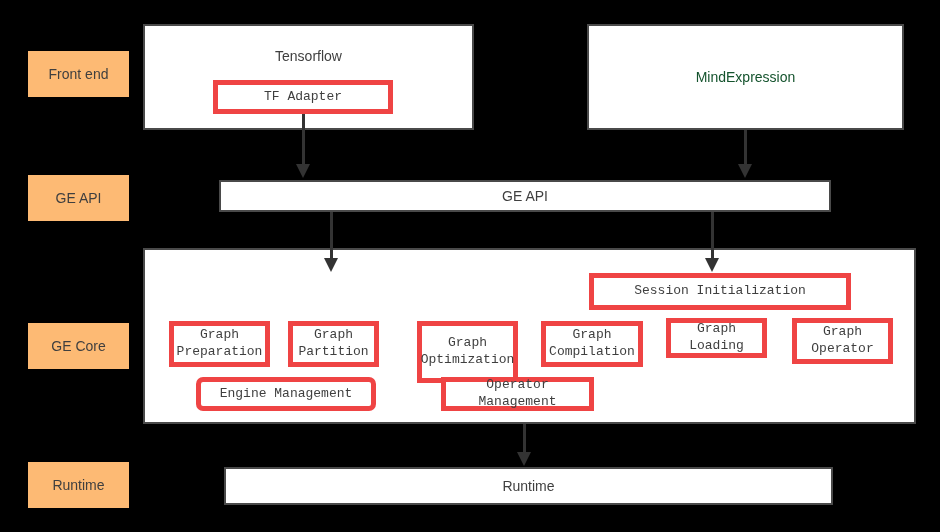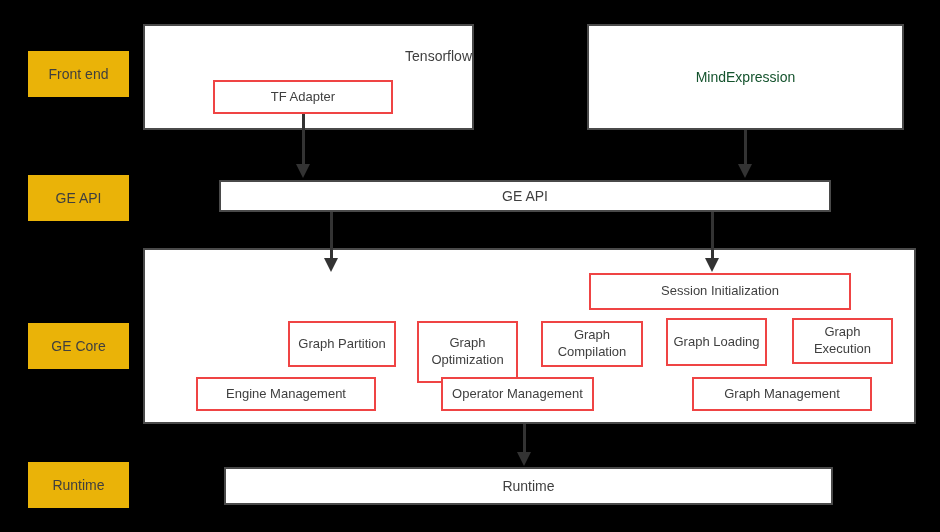--- a/index.html
+++ b/index.html
@@ -15,66 +15,67 @@
     background: #000000;
     overflow: hidden;
     color: #3f3f3f;
   }
   
   .rowlabel {
     position: absolute;
     left: 28px;
     width: 101px;
     height: 46px;
-    background: #eab308;
+    background: #fdba74;
     display: flex;
     align-items: center;
     justify-content: center;
     font-size: 14px;
     color: #3f3f3f;
   }
   
   .outer-box {
     position: absolute;
     background: #ffffff;
     border: 2px solid #4a4a4a;
     box-sizing: border-box;
   }
   .outer-title {
     position: absolute;
     left: 0;
     right: 0;
     top: 22px;
-    text-align: right;
+    text-align: center;
     font-size: 14px;
     color: #3f3f3f;
   }
   .center-title {
     position: absolute;
     inset: 0;
     display: flex;
     align-items: center;
     justify-content: center;
     font-size: 14px;
     color: #14532d;
   }
   
   .inner-box {
     position: absolute;
     background: #ffffff;
-    border: 2px solid #ef4444;
+    border: 5px solid #ef4444;
     box-sizing: border-box;
     display: flex;
     align-items: center;
     justify-content: center;
     text-align: center;
     font-size: 13px;
     line-height: 1.3;
     color: #3f3f3f;
     padding: 0 4px;
+    font-family: Liberation Mono, monospace;
   }
   
   .bar {
     position: absolute;
     background: #ffffff;
     border: 2px solid #4a4a4a;
     box-sizing: border-box;
     display: flex;
     align-items: center;
     justify-content: center;
@@ -121,29 +122,29 @@
   <div class="outer-box" style="left:587px; top:24px; width:317px; height:106px;">
     <div class="center-title">MindExpression</div>
   </div>
 
   <div class="bar" style="left:219px; top:180px; width:612px; height:32px;">GE API</div>
 
   <div class="outer-box" style="left:143px; top:248px; width:773px; height:176px;">
 
     <div class="inner-box" style="left:444px; top:23px; width:262px; height:37px;">Session Initialization</div>
 
-    <div class="inner-box" style="left:143px; top:71px; width:108px; height:46px;">Graph Partition</div>
+    <div class="inner-box" style="left:24px;  top:71px; width:101px; height:46px;">Graph Preparation</div>
+    <div class="inner-box" style="left:143px; top:71px; width:91px; height:46px;">Graph Partition</div>
     <div class="inner-box" style="left:272px; top:71px; width:101px; height:62px;">Graph Optimization</div>
     <div class="inner-box" style="left:396px; top:71px; width:102px; height:46px;">Graph Compilation</div>
-    <div class="inner-box" style="left:521px; top:68px; width:101px; height:48px;">Graph Loading</div>
-    <div class="inner-box" style="left:647px; top:68px; width:101px; height:46px;">Graph Execution</div>
+    <div class="inner-box" style="left:521px; top:68px; width:101px; height:40px;">Graph Loading</div>
+    <div class="inner-box" style="left:647px; top:68px; width:101px; height:46px;">Graph Operator</div>
 
-    <div class="inner-box" style="left:51px;  top:127px; width:180px; height:34px;">Engine Management</div>
+    <div class="inner-box" style="left:51px;  top:127px; width:180px; height:34px;border-radius:7px;">Engine Management</div>
     <div class="inner-box" style="left:296px; top:127px; width:153px; height:34px;">Operator Management</div>
-    <div class="inner-box" style="left:547px; top:127px; width:180px; height:34px;">Graph Management</div>
   </div>
 
   <div class="bar" style="left:224px; top:467px; width:609px; height:38px;">Runtime</div>
 
   <div class="arrow" style="left:296px; top:114px; height:64px;">
     <div class="stem" style="height:50px;"></div>
     <div class="head" style="top:50px;"></div>
   </div>
 
   <div class="arrow" style="left:738px; top:130px; height:48px;">

